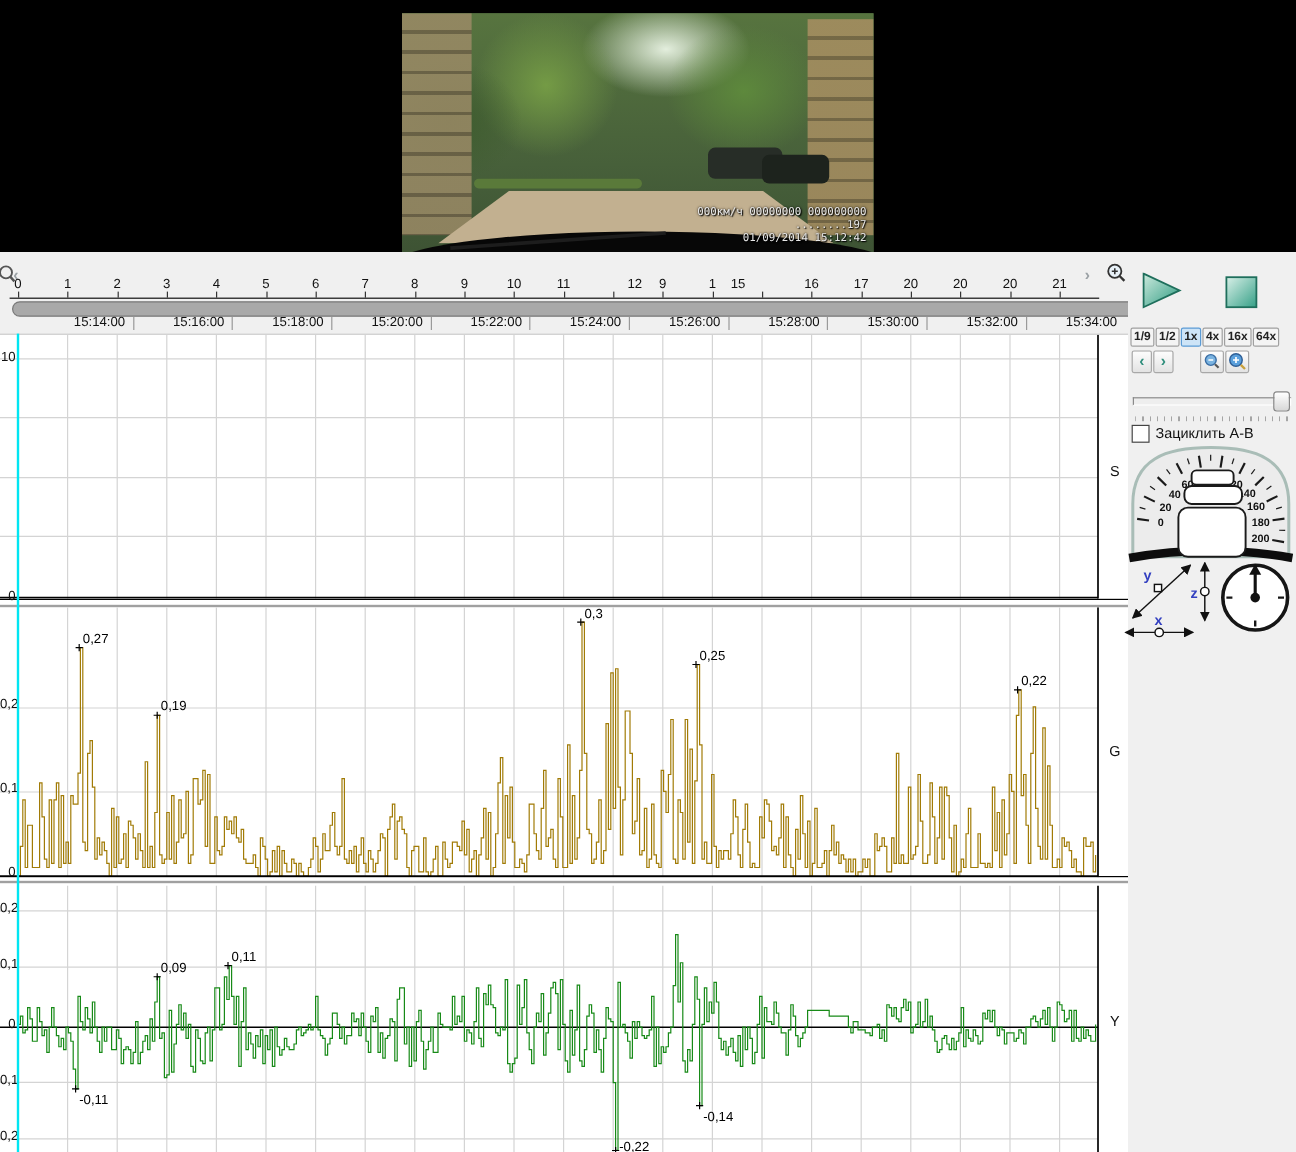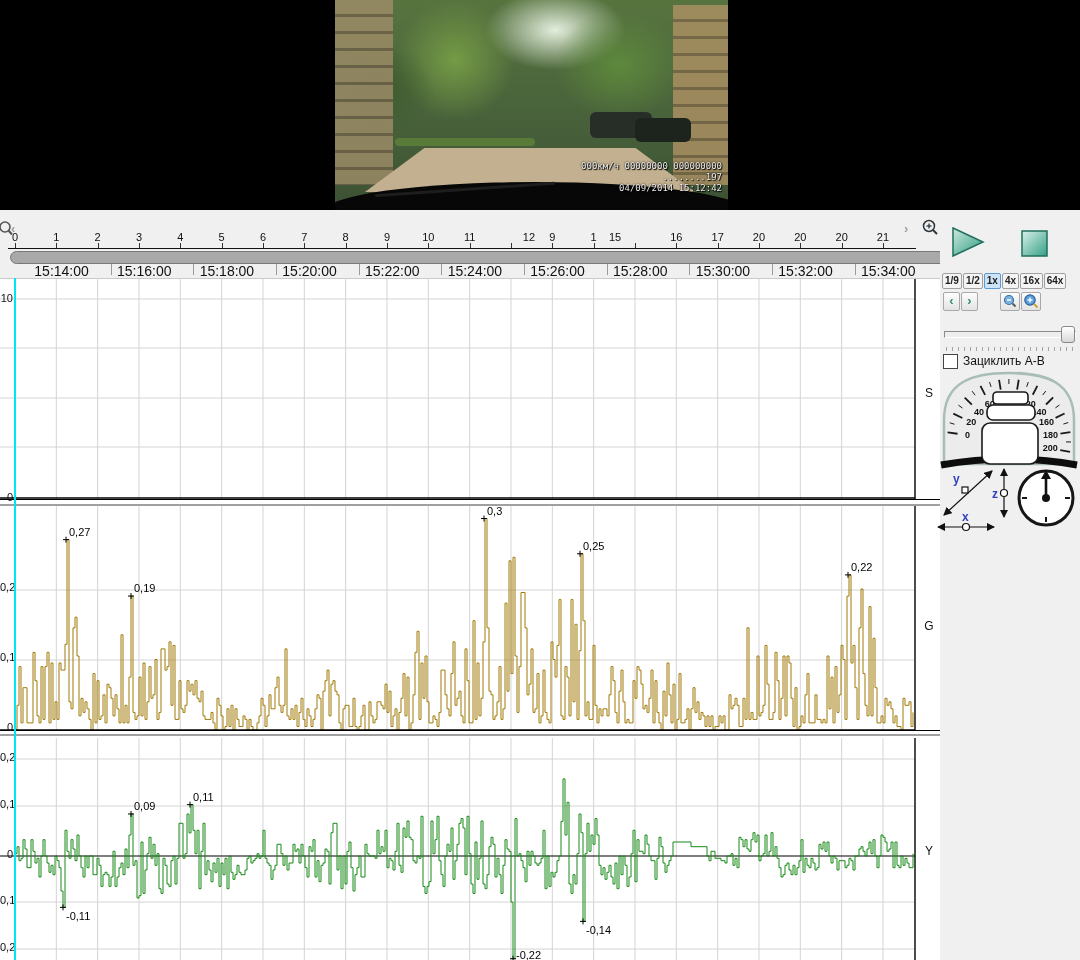--- a/index.html
+++ b/index.html
@@ -1,33 +1,33 @@
 <!DOCTYPE html>
 <html><head>
 <meta charset="utf-8">
 <style>
   html,body{margin:0;padding:0;background:#fff;}
   #stage{position:relative;width:1080px;height:960px;overflow:hidden;
          font-family:"Liberation Sans",sans-serif;background:#f0f0f0;}
   .abs{position:absolute;}
   
   #video-strip{left:0;top:0;width:1080px;height:210px;background:#000;}
-  #video-frame{left:335px;top:0;width:393px;height:210px;overflow:hidden;background:#4e6b3f;}
+  #video-frame{left:335px;top:11px;width:393px;height:210px;overflow:hidden;background:#4e6b3f;}
   .vf{position:absolute;}
   .overlay-text{position:absolute;right:6px;bottom:16px;text-align:right;color:#e9e9e9;
      font-family:"DejaVu Sans Mono",monospace;font-size:9px;line-height:11px;
      text-shadow:1px 1px 1px #000,0 0 2px #000;}
   
   #timeline{left:0;top:210px;width:940px;height:68px;background:#f0f0f0;}
   .ruler-num{position:absolute;top:21px;width:24px;text-align:center;font-size:11px;color:#111;}
   .ruler-tick{position:absolute;top:33px;width:1px;height:5px;background:#333;}
   #ruler-line{position:absolute;left:8px;top:38px;width:908px;height:1px;background:#111;}
   #tl-scrollbar{position:absolute;left:10px;top:41px;width:947px;height:11px;background:#a9a9a9;
      border:1px solid #787878;border-radius:7px;}
-  .ts-label{position:absolute;top:53px;width:70px;text-align:left;font-size:14px;color:#111;}
+  .ts-label{position:absolute;top:53px;width:70px;text-align:right;font-size:11px;color:#111;}
   .ts-sep{position:absolute;top:54px;width:1px;height:11px;background:#9a9a9a;}
   .tl-chev{position:absolute;font-size:13px;font-weight:bold;color:#9aa0a4;line-height:13px;}
   
   #charts{left:0;top:278px;width:940px;height:682px;background:#fff;border-top:1px solid #c9c9c9;}
   #charts svg{position:absolute;left:0;}
   .axis-lbl{position:absolute;left:0;width:13px;text-align:right;font-size:11px;color:#111;white-space:nowrap;}
   .chan-lbl{position:absolute;left:919px;width:20px;text-align:center;font-size:12px;color:#111;}
   .sep-b{position:absolute;left:0;width:943px;height:1px;background:#000;}
   .sep-g{position:absolute;left:0;width:943px;height:2px;background:#a0a0a0;}
   #message-box{position:absolute;left:57px;top:29px;width:812px;height:110px;box-sizing:border-box;
@@ -71,21 +71,21 @@
       <div class="vf" style="left:338px;top:5px;width:55px;height:180px;background:repeating-linear-gradient(#a98f62 0 14px,#7a6747 14px 17px);opacity:.85;"></div>
       <div class="vf" style="left:30px;top:148px;width:330px;height:44px;background:#c2b090;clip-path:polygon(18% 0,82% 0,100% 100%,0 100%);"></div>
       <div class="vf" style="left:255px;top:112px;width:62px;height:26px;background:#272d27;border-radius:6px;"></div>
       <div class="vf" style="left:300px;top:118px;width:56px;height:24px;background:#1d231d;border-radius:6px;"></div>
       <div class="vf" style="left:60px;top:138px;width:140px;height:8px;background:#5a7a3a;border-radius:4px;"></div>
       <div class="vf" style="left:-10px;top:182px;width:420px;height:40px;background:#070707;border-radius:55% 55% 0 0/80% 80% 0 0;"></div>
       <div class="vf" style="left:40px;top:188px;width:180px;height:3px;background:#1d1d1d;transform:rotate(-4deg);"></div>
       <div class="overlay-text">
         <div>000км/ч 00000000 000000000</div>
         <div>........197</div>
-        <div>04/09/2014 15:12:42</div>
+        <div>01/09/2014 15:12:42</div>
       </div>
     </div>
   </div>
 
   <div class="abs" id="timeline">
     <svg class="abs" style="left:-4px;top:9px;" width="18" height="18">
       <circle cx="9" cy="8" r="5" fill="none" stroke="#555" stroke-width="1.6"></circle>
       <line x1="12.5" y1="11.5" x2="16" y2="15.5" stroke="#555" stroke-width="2"></line>
     </svg>
     <span class="tl-chev" style="left:11px;top:12px;">‹</span>

